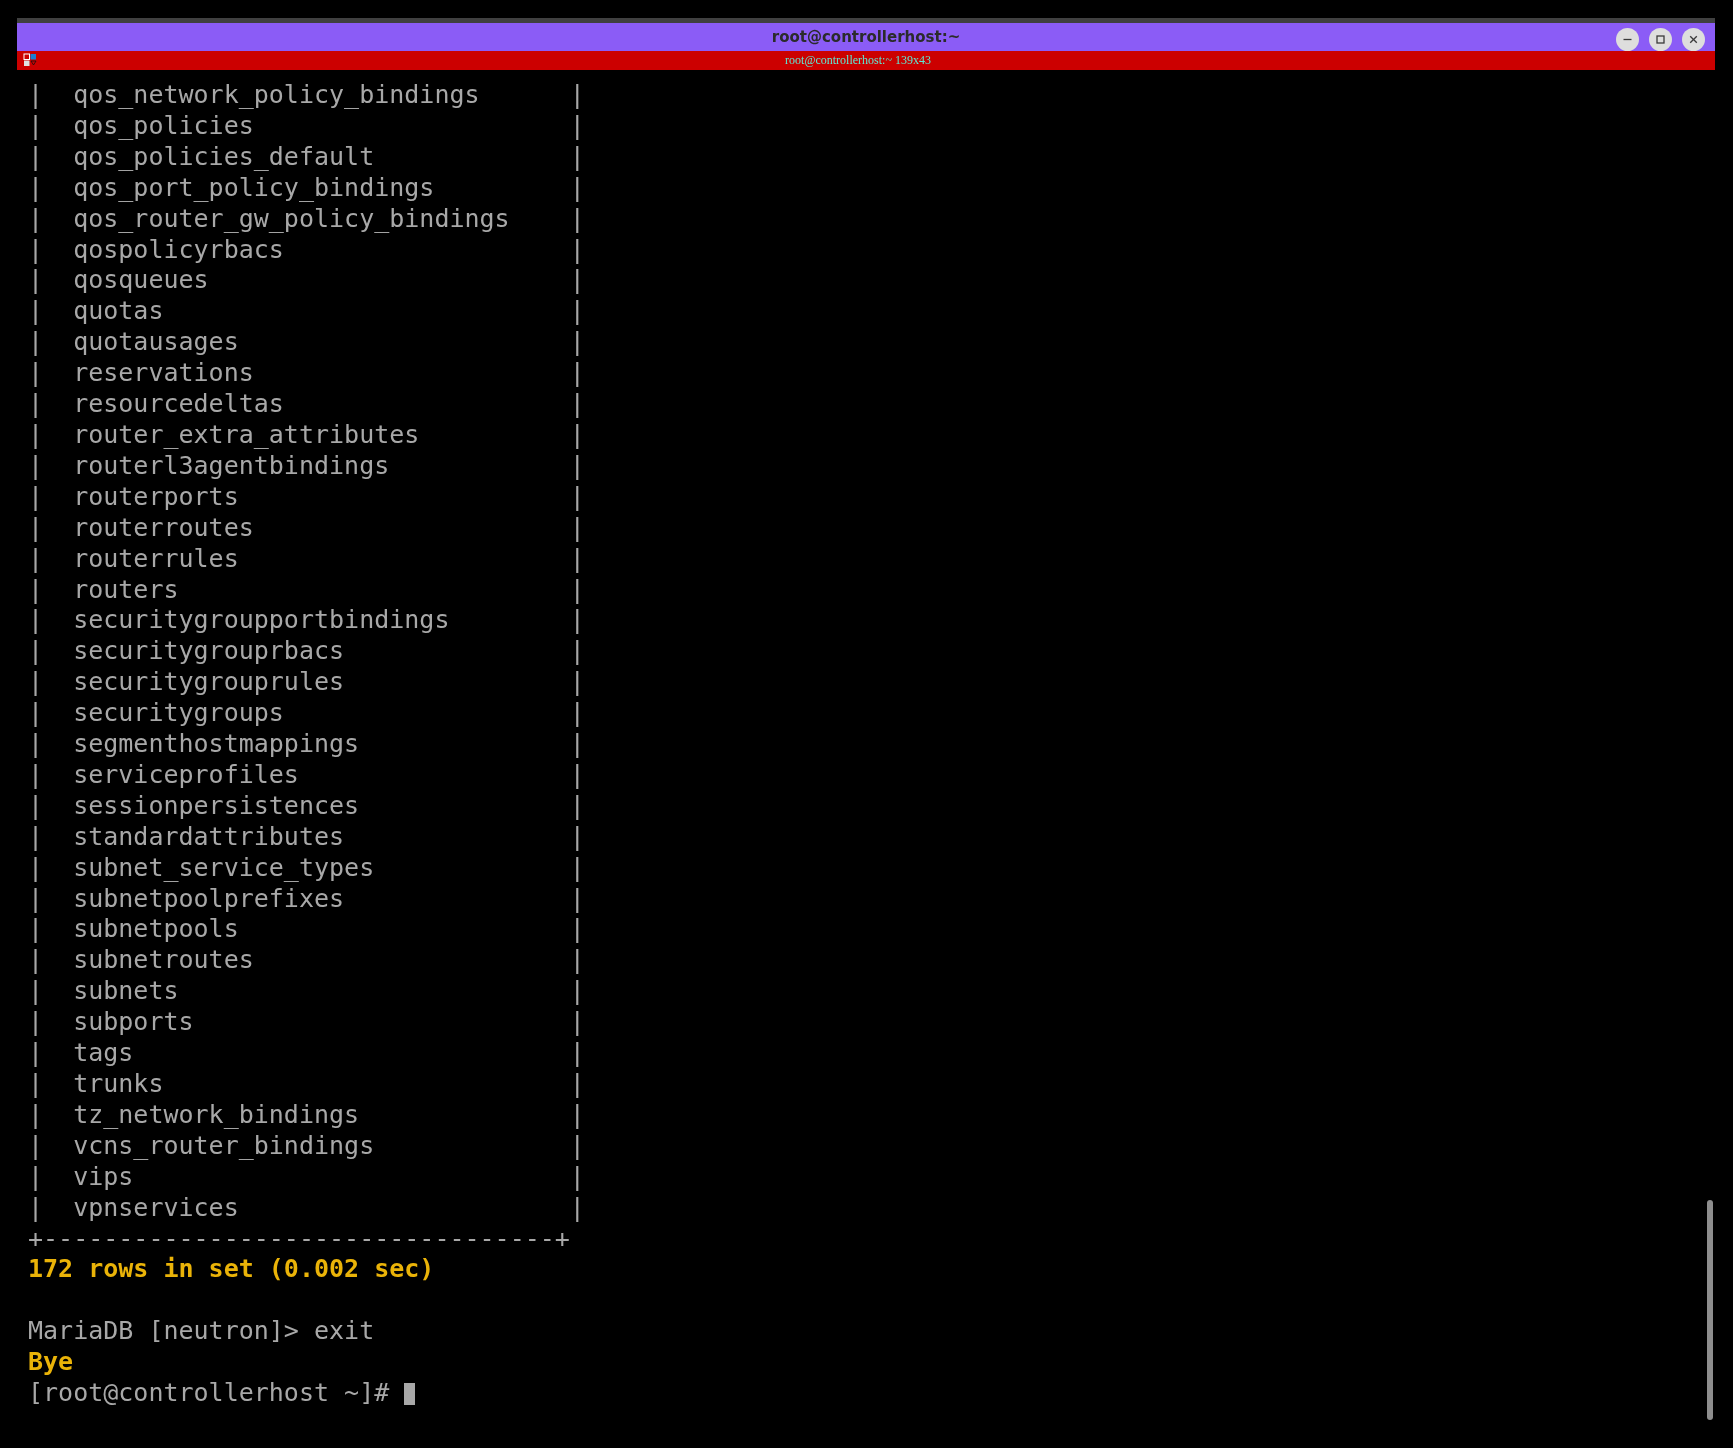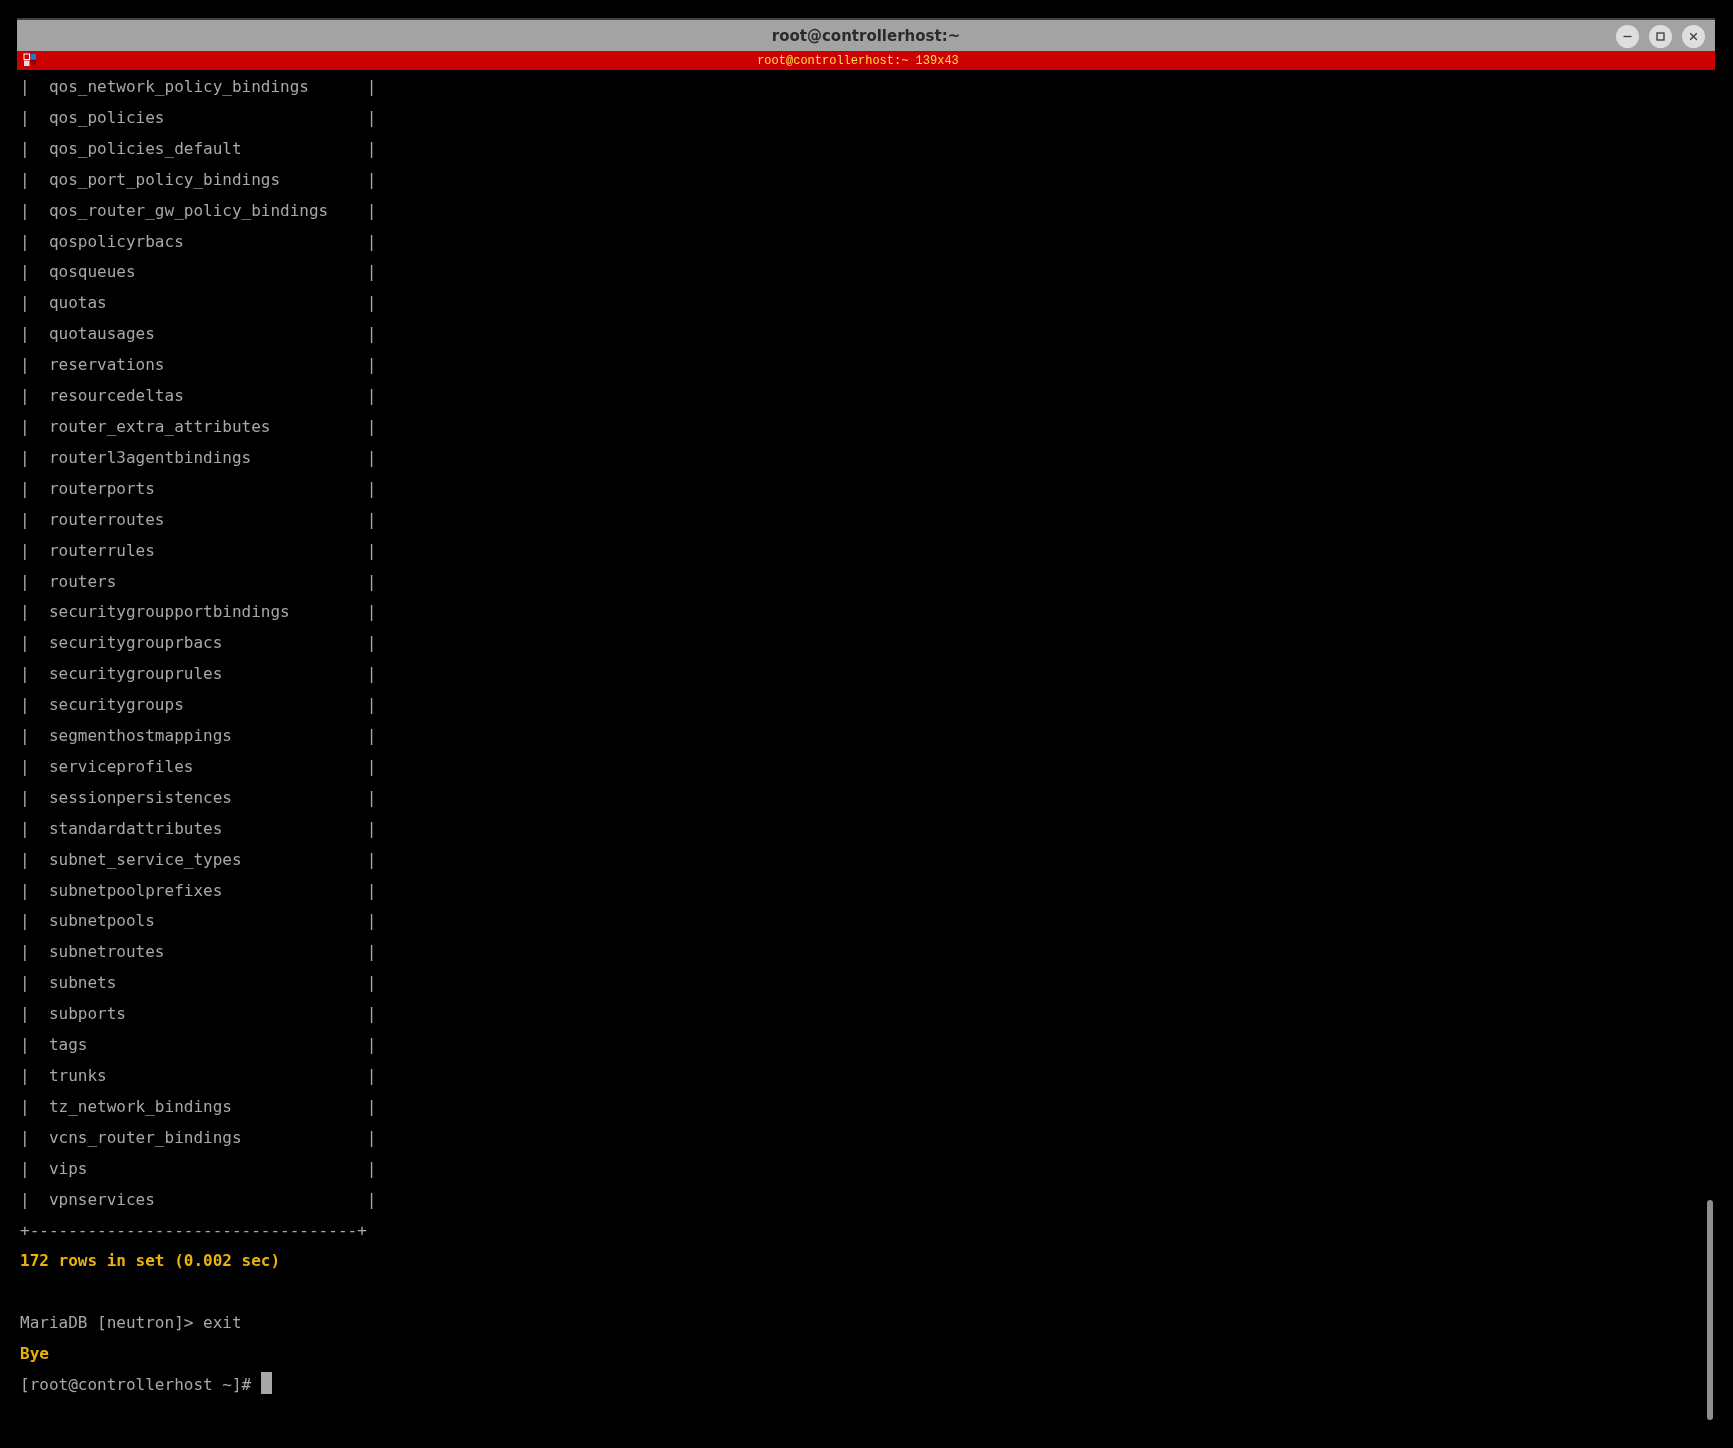--- a/index.html
+++ b/index.html
@@ -23,22 +23,22 @@
     background: #000000;
   }
 
   
   #titlebar {
     position: absolute;
     left: 17px;
     top: 18px;
     width: 1698px;
     height: 33px;
-    background: #a3a3a3;
-    border-top: 2px solid #404040;
+    background: #8b5cf6;
+    border-top: 5px solid #404040;
     box-sizing: border-box;
     display: flex;
     align-items: center;
     justify-content: center;
   }
   #titlebar-title {
     font-family: "DejaVu Sans", sans-serif;
     font-size: 15px;
     font-weight: bold;
     color: #2b2b2b;
@@ -76,23 +76,23 @@
     left: 17px;
     top: 51px;
     width: 1698px;
     height: 19px;
     background: #cc0000;
     display: flex;
     align-items: center;
     justify-content: center;
   }
   #tab-label {
-    font-family: Liberation Mono, monospace;
+    font-family: Liberation Serif, serif;
     font-size: 12px;
-    color: #fde047;
+    color: #5eead4;
     user-select: none;
     position: relative;
     left: -8px;
   }
   #tab-icon {
     position: absolute;
     left: 6px;
     top: 2px;
     width: 15px;
     height: 15px;
@@ -105,23 +105,23 @@
     top: 70px;
     width: 1698px;
     height: 1360px;
     background: #000000;
     overflow: hidden;
   }
   #term-text {
     position: absolute;
     left: 3px;
     top: 2px;
-    margin: 0;
+    margin: 8px;
     font-family: "DejaVu Sans Mono", monospace;
-    font-size: 16px;
+    font-size: 25px;
     line-height: 30.9px;
     color: #a8a8a8;
     white-space: pre;
     letter-spacing: 0px;
     user-select: text;
   }
   #term-text .bold {
     color: #eab308;
     font-weight: bold;
   }

